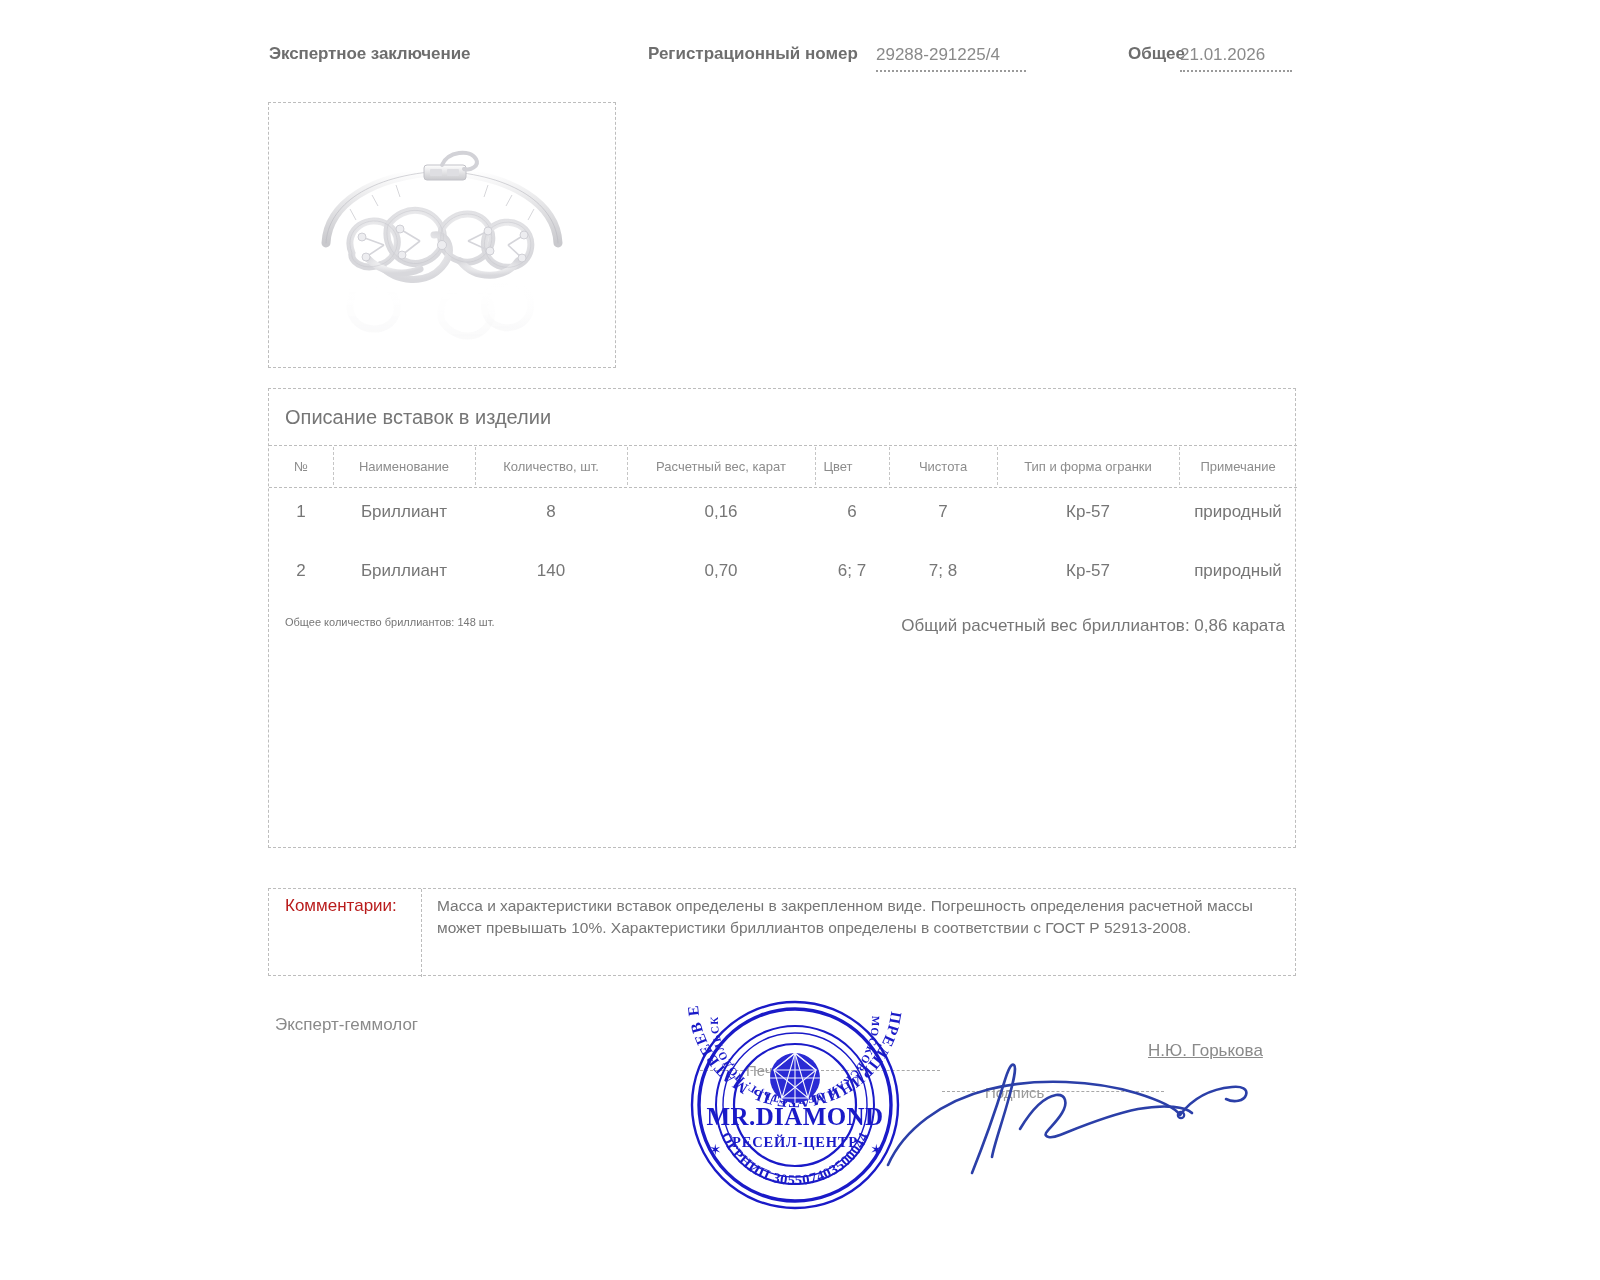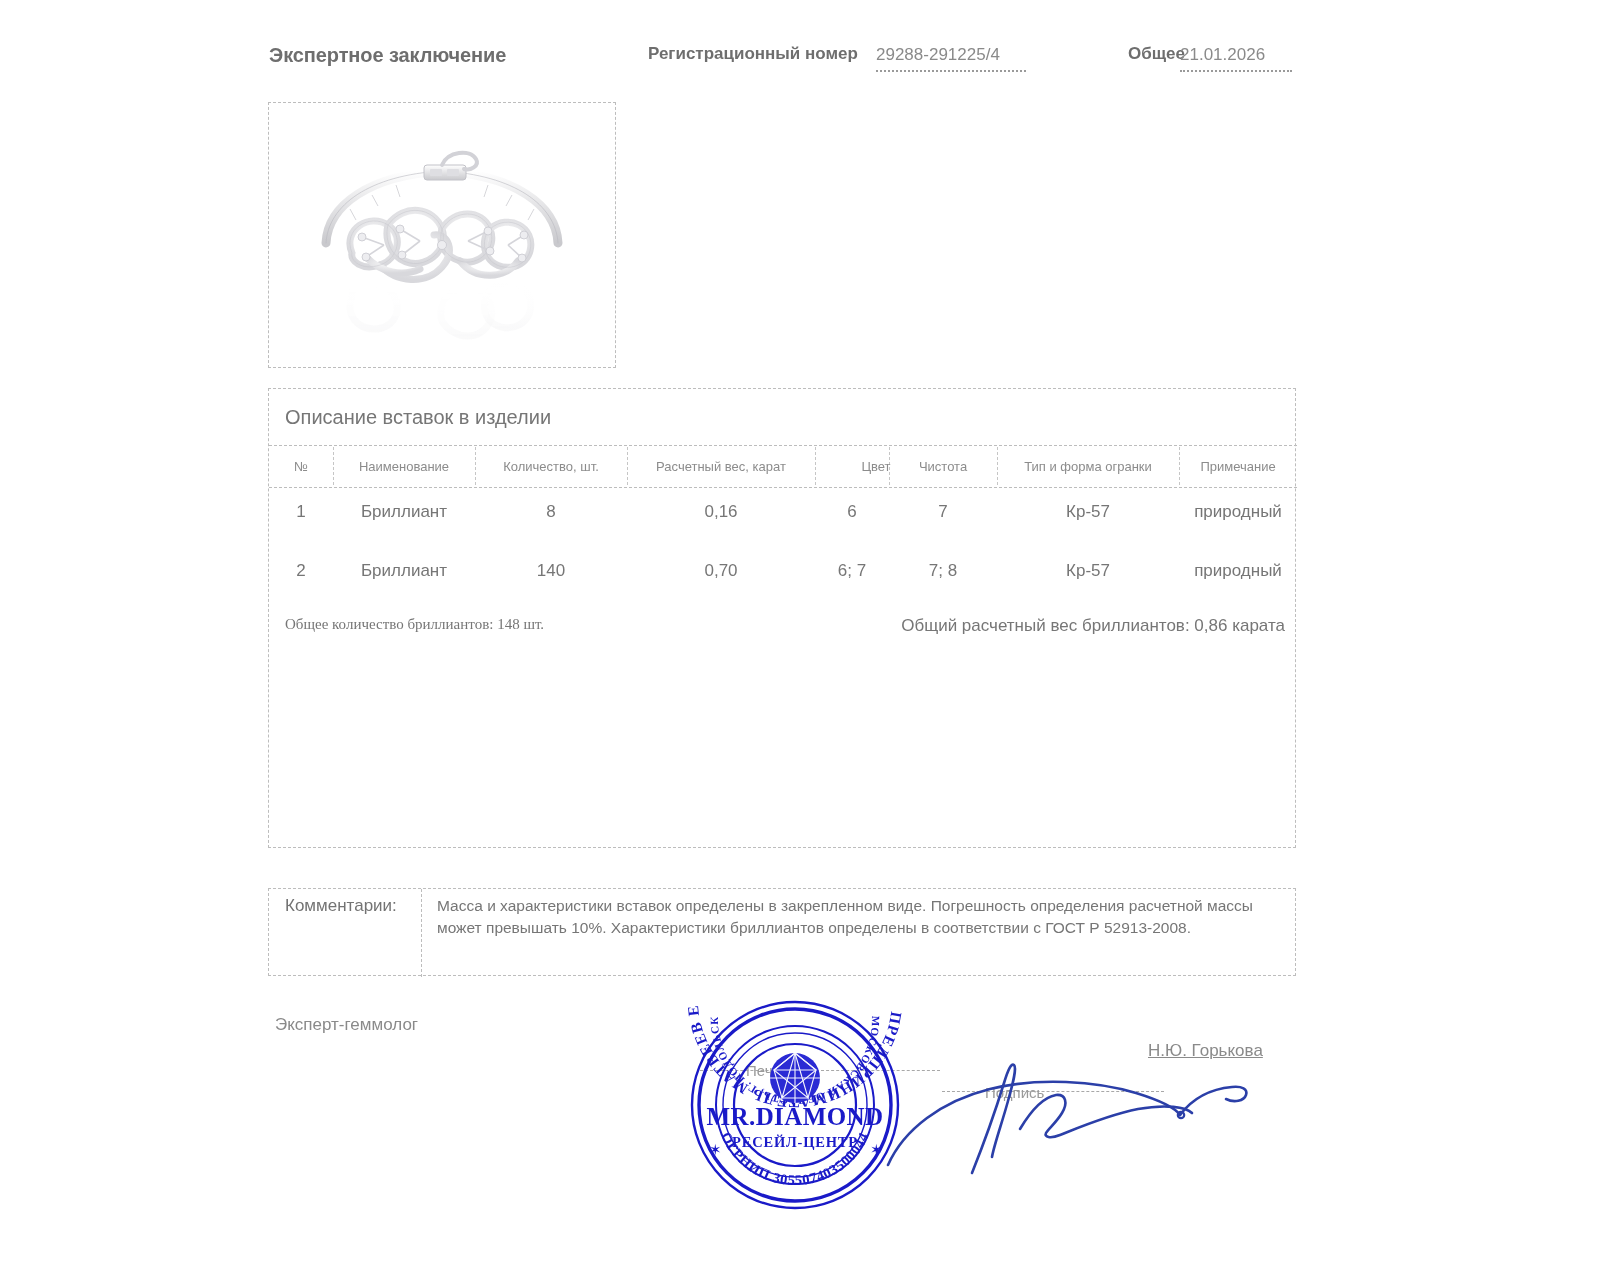--- a/index.html
+++ b/index.html
@@ -13,21 +13,21 @@
     font-family: "Liberation Sans", sans-serif;
     color: #757575;
     overflow: hidden;
   }
 
   .page { position: absolute; left: 0; top: 0; width: 1600px; height: 1280px; }
 
   
   .hdr-title {
     position: absolute; left: 269px; top: 44px;
-    font-size: 20px; font-weight: bold; color: #6e6e6e;
+    font-size: 17px; font-weight: bold; color: #6e6e6e;
     letter-spacing: -0.1px; white-space: nowrap;
   }
   .hdr-reg-label {
     position: absolute; left: 648px; top: 44px;
     font-size: 17px; font-weight: bold; color: #6e6e6e;
     white-space: nowrap;
   }
   .hdr-reg-value {
     position: absolute; left: 876px; top: 45px;
     width: 150px; padding-bottom: 5px;
@@ -88,36 +88,36 @@
     display: flex; align-items: center; justify-content: center;
     font-size: 13px; color: #8c8c8c; text-align: center;
   }
   .tcell {
     position: absolute; height: 38px;
     display: flex; align-items: center; justify-content: center;
     font-size: 17px; color: #767676; text-align: center;
   }
   .totals-left {
     position: absolute; left: 16px; top: 227px;
-    font-size: 15px; color: #767676; white-space: nowrap; font-family: Liberation Serif, serif;
+    font-size: 11px; color: #767676; white-space: nowrap;
   }
   .totals-right {
     position: absolute; right: 10px; top: 227px;
     font-size: 17px; color: #767676; white-space: nowrap;
   }
 
   
   #comments-box { left: 268px; top: 888px; width: 1028px; height: 88px; }
   #comments-divider {
     position: absolute; left: 152px; top: 0; width: 0; height: 88px;
     border-left: 1px dashed #bdbdbd;
   }
   #comments-label {
     position: absolute; left: 16px; top: 7px;
-    font-size: 17px; color: #737373; white-space: nowrap;
+    font-size: 17px; color: #b91c1c; white-space: nowrap;
   }
   #comments-text {
     position: absolute; left: 168px; top: 6px; width: 846px;
     font-size: 15.5px; line-height: 22px; color: #767676;
   }
 
   
   #expert-title {
     position: absolute; left: 275px; top: 1015px;
     font-size: 17px; color: #8a8a8a; white-space: nowrap;
@@ -259,21 +259,21 @@
     <div class="tcol-div" style="left:358px;"></div>
     <div class="tcol-div" style="left:546px;"></div>
     <div class="tcol-div" style="left:620px;"></div>
     <div class="tcol-div" style="left:728px;"></div>
     <div class="tcol-div" style="left:910px;"></div>
 
     <div class="th" style="left:0px;   width:64px;">№</div>
     <div class="th" style="left:64px;  width:142px;">Наименование</div>
     <div class="th" style="left:206px; width:152px;">Количество, шт.</div>
     <div class="th" style="left:358px; width:188px;">Расчетный вес, карат</div>
-    <div class="th" style="left:570px; width:74px;">Цвет</div>
+    <div class="th" style="left:532px; width:74px;">Цвет</div>
     <div class="th" style="left:620px; width:108px;">Чистота</div>
     <div class="th" style="left:728px; width:182px;">Тип и форма огранки</div>
     <div class="th" style="left:910px; width:118px;">Примечание</div>
 
     <div class="tcell" style="left:0px;   width:64px;  top:104px;">1</div>
     <div class="tcell" style="left:64px;  width:142px; top:104px;">Бриллиант</div>
     <div class="tcell" style="left:206px; width:152px; top:104px;">8</div>
     <div class="tcell" style="left:358px; width:188px; top:104px;">0,16</div>
     <div class="tcell" style="left:546px; width:74px;  top:104px;">6</div>
     <div class="tcell" style="left:620px; width:108px; top:104px;">7</div>

